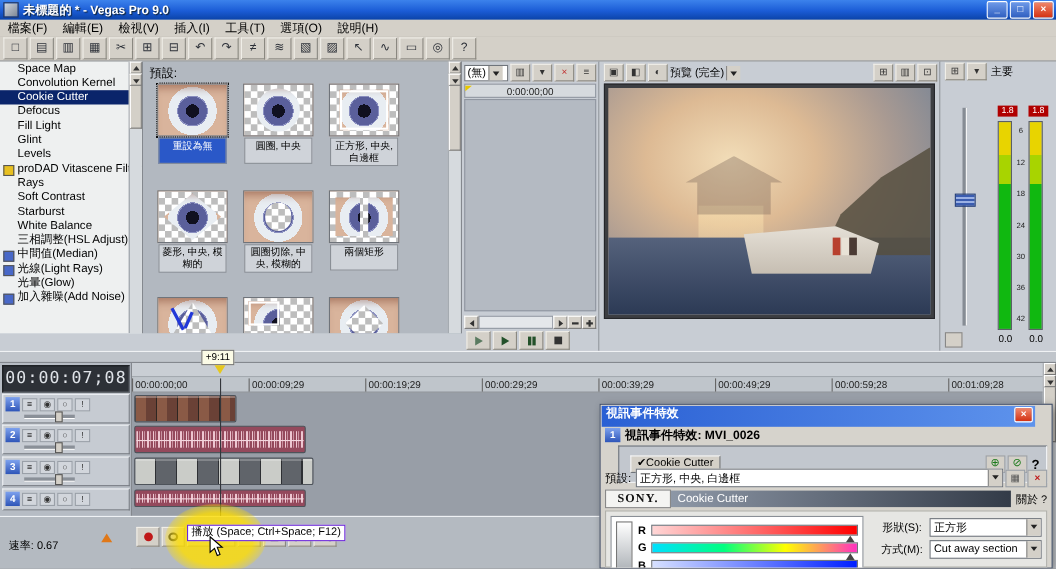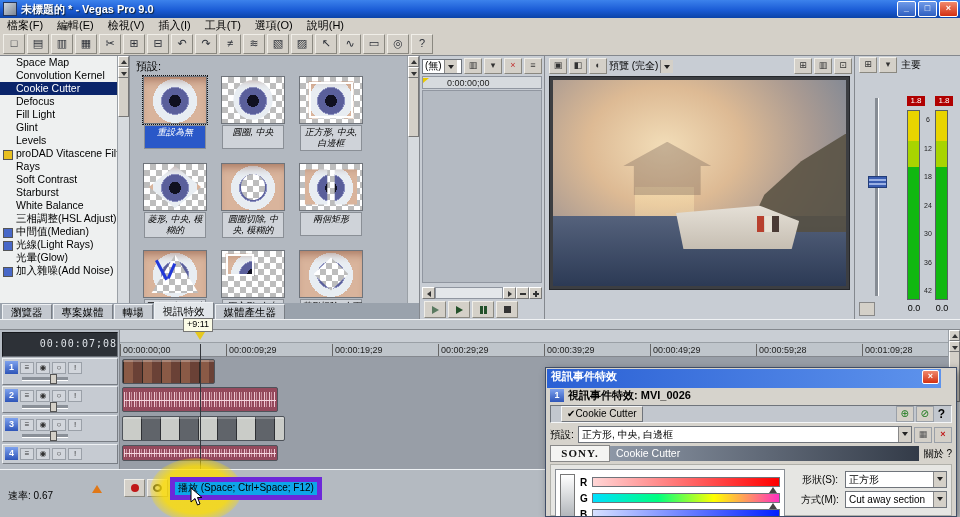--- a/index.html
+++ b/index.html
@@ -64,41 +64,41 @@
   .pcell[data-mask="circle-cut"] .cutC{display:block;left:30%;top:22%;width:40%;height:56%;border-radius:50%;}
   .pcell[data-mask="rects"] .checker{display:block;}
   .pcell[data-mask="rects"] .eyeA{clip-path:inset(12% 56% 12% 8%);}
   .pcell[data-mask="rects"] .eyeB{display:block;clip-path:inset(12% 8% 12% 56%);}
   .pcell[data-mask="triangle"] .cutC{display:block;inset:8% 12%;clip-path:polygon(50% 0,100% 100%,0 100%);}
   .pcell[data-mask="triangle"] .scrib{display:block;}
   .pcell[data-mask="square-tl"] .checker{display:block;}
   .pcell[data-mask="square-tl"] .eyeA{clip-path:inset(6% 48% 46% 6%);}
   .pcell[data-mask="square-tl"] .cutC{display:block;inset:6% 48% 46% 6%;background:none;border:2px solid #fff;}
   .pcell[data-mask="diamond-cut"] .cutC{display:block;inset:14% 22%;clip-path:polygon(50% 0,100% 50%,50% 100%,0 50%);}
-  .cap{width:62px;margin:1px auto 6px auto;min-height:24px;background:#cfd3d9;border:1px solid #8a8f96;
-       font-size:9px;line-height:11px;text-align:center;padding:1px 0;box-sizing:border-box;font-style:italic;}
+  .cap{width:62px;margin:1px auto 16px auto;min-height:24px;background:#cfd3d9;border:1px solid #8a8f96;
+       font-size:9px;line-height:11px;text-align:center;padding:1px 0;box-sizing:border-box;}
   .pcell.selected .cap{background:#2a58c8;color:#fff;}
   .pcell.selected .thumb{outline:1px dotted #111;}
 
   
   #tabs{left:0;top:303px;width:420px;height:16px;background:#9aa2ac;display:flex;align-items:flex-end;padding-left:2px;box-sizing:border-box;border-right:1px solid #84888e;}
   .tab{height:14px;line-height:14px;padding:0 8px;margin-right:1px;font-size:10.5px;background:#c3c8cf;
        border:1px solid;border-color:#eef1f4 #787d84 #787d84 #eef1f4;border-bottom:none;}
   .tab.active{background:#e2e6ea;height:16px;line-height:16px;}
 
   
   #trimmer{left:420px;top:56px;width:125px;height:263px;background:#c8cdd4;border-right:1px solid #84888e;box-sizing:border-box;}
   .t-top{position:absolute;left:2px;top:2px;right:2px;height:16px;display:flex;align-items:center;}
   .combo{background:#fff;border:1px solid #6f747b;height:13px;display:inline-flex;align-items:center;font-size:10px;}
   .combo .cv{padding:0 2px;white-space:nowrap;overflow:hidden;}
   .dd{width:12px;height:100%;background:#d4d0c8;border-left:1px solid #888;position:relative;flex:none;}
   .dd::after{content:"";position:absolute;left:3px;top:5px;border-left:3px solid transparent;border-right:3px solid transparent;border-top:4px solid #222;}
   .sicon{width:16px;height:14px;margin-left:2px;background:#d4d0c8;border:1px solid;border-color:#f0eee8 #8a8880 #8a8880 #f0eee8;
          font-size:9px;line-height:12px;text-align:center;color:#333;}
-  .t-ruler{position:absolute;left:2px;top:20px;right:2px;height:13px;background:#d6dade;border:1px solid #9096a0;font-size:9px;line-height:12px;padding-left:24px;box-sizing:border-box;color:#222;}
+  .t-ruler{position:absolute;left:2px;top:20px;right:2px;height:13px;background:#d6dade;border:1px solid #9096a0;font-size:9px;line-height:12px;padding-left:0;box-sizing:border-box;color:#222;text-align:center;}
   .t-mark{position:absolute;left:3px;top:22px;width:0;height:0;border-top:5px solid #e8c800;border-right:6px solid transparent;}
   .t-body{position:absolute;left:2px;top:34px;right:2px;bottom:36px;background:#b4bac2;border:1px solid #9096a0;}
   .t-hsb{position:absolute;left:2px;bottom:20px;right:2px;height:12px;display:flex;}
   .hbtn{width:13px;height:12px;background:#d4d0c8;border:1px solid;border-color:#fff #777 #777 #fff;box-sizing:border-box;position:relative;}
   .hbtn::after{content:"";position:absolute;top:3px;}
   .hbtn.l::after{left:4px;border-top:3px solid transparent;border-bottom:3px solid transparent;border-right:4px solid #333;}
   .hbtn.r::after{left:4px;border-top:3px solid transparent;border-bottom:3px solid transparent;border-left:4px solid #333;}
   .hbtn.mi::after{left:3px;top:5px;width:6px;border-top:2px solid #333;}
   .hbtn.pl::after{left:3px;top:5px;width:6px;border-top:2px solid #333;box-shadow:0 0 0 0 #333;}
   .hbtn.pl::before{content:"";position:absolute;left:5px;top:3px;height:6px;border-left:2px solid #333;}
@@ -146,21 +146,21 @@
   .mval{position:absolute;top:247px;width:18px;font-size:9px;text-align:center;}
   .spk{position:absolute;left:4px;top:246px;width:14px;height:12px;background:#d4d0c8;border:1px solid #888;}
 
   
   #splitter{left:0;top:319px;width:960px;height:11px;background:#c0c5cb;border-top:1px solid #f0f2f4;border-bottom:1px solid #84888e;box-sizing:border-box;}
   #marklbl{left:183px;top:318px;height:12px;background:#fdfdе8;background:#fbfbe6;border:1px solid #777;font-size:9px;line-height:11px;padding:0 3px;z-index:6;}
 
   
   #tl-head{left:0;top:330px;width:120px;height:187px;background:#b6bcc4;border-right:1px solid #84888e;box-sizing:border-box;}
   #bigtime{left:2px;top:332px;width:114px;height:23px;background:#2d3137;border:1px solid;border-color:#16181c #6a6f76 #6a6f76 #16181c;
-           color:#dfe3e8;font-family:"DejaVu Sans Mono",monospace;font-size:10px;line-height:21px;text-align:right;letter-spacing:1px;z-index:2;}
+           color:#dfe3e8;font-family:"DejaVu Sans Mono",monospace;font-size:15px;line-height:21px;text-align:center;letter-spacing:1px;z-index:2;}
   #markerbar{left:120px;top:330px;width:828px;height:13px;background:#c9ced4;border-bottom:1px solid #9aa0a6;box-sizing:border-box;}
   #ruler{left:120px;top:343px;width:828px;height:14px;background:#bfc5cb;border-bottom:1px solid #84888e;box-sizing:border-box;}
   .rlab{position:absolute;top:1px;height:12px;border-left:1px solid #666;padding-left:2px;font-size:9px;line-height:12px;color:#222;white-space:nowrap;}
   #trackarea{left:120px;top:357px;width:828px;height:112px;background:#989ea7;}
   .th{position:absolute;left:2px;width:116px;background:#c6cbd2;border:1px solid;border-color:#eef1f4 #787d84 #787d84 #eef1f4;box-sizing:border-box;padding:2px;z-index:2;}
   .th .row{display:flex;align-items:center;}
   .tnum{width:13px;height:13px;background:linear-gradient(#7ea2ee,#2e55b8);color:#fff;font-size:9px;font-weight:bold;text-align:center;line-height:13px;flex:none;}
   .ticon{width:14px;height:12px;margin-left:2px;background:#d2d6dc;border:1px solid #9aa0a8;font-size:8px;line-height:10px;text-align:center;color:#333;box-sizing:border-box;}
   .tslider{margin:3px 0 0 17px;width:46px;height:3px;background:#8a9098;border-bottom:1px solid #fff;position:relative;}
   .tslider::after{content:"";position:absolute;left:60%;top:-3px;width:5px;height:8px;background:#d4d0c8;border:1px solid #555;}
@@ -175,33 +175,33 @@
   .wave{position:absolute;left:1px;right:1px;top:18%;bottom:18%;
         background:repeating-linear-gradient(90deg, rgba(242,205,215,.95) 0 1px, rgba(150,70,90,.35) 1px 2px, rgba(242,205,215,.55) 2px 3px, rgba(150,70,90,.15) 3px 5px);}
   .wave::after{content:"";position:absolute;left:0;right:0;top:50%;height:1px;background:#f4d6de;}
   #playhead{left:200px;top:344px;width:1px;height:125px;background:#33363b;z-index:5;}
   #phmark{left:195px;top:332px;width:0;height:0;border-left:5px solid transparent;border-right:5px solid transparent;border-top:8px solid #e6c81e;z-index:6;}
   #tl-lower{left:0;top:469px;width:948px;height:48px;background:#b4bac1;border-top:1px solid #eef1f4;box-sizing:border-box;}
   #rate{left:8px;top:489px;font-size:10px;z-index:2;}
   #ratetri{left:92px;top:485px;width:0;height:0;border-left:5px solid transparent;border-right:5px solid transparent;border-bottom:8px solid #e07818;z-index:2;}
   #transport{left:124px;top:479px;display:flex;z-index:2;}
   #transport .pbtn{width:19px;height:16px;}
-  #tooltip{left:170px;top:477px;height:13px;background:#0ea5e9;border:5px solid #6d28d9;font-size:10px;line-height:12px;padding:0 3px;z-index:45;white-space:nowrap;}
+  #tooltip{left:170px;top:477px;height:13px;background:#ffffff;border:1px solid #6d28d9;font-size:10px;line-height:12px;padding:0 3px;z-index:45;white-space:nowrap;}
   #tlsb{left:948px;top:330px;width:12px;height:187px;background:#cfd3d8;border-left:1px solid #9aa0a6;box-sizing:border-box;}
   #tlsb .thumbv{top:12px;height:60px;left:0;}
 
   
   #fxd{left:545px;top:367px;width:412px;height:150px;background:#d6d3cc;border:1px solid #3e4c66;box-shadow:3px 3px 8px rgba(0,0,0,.45);z-index:20;box-sizing:border-box;overflow:hidden;}
   .fxd-tb{position:absolute;left:1px;top:1px;right:15px;height:19px;background:linear-gradient(90deg,#2a60d4,#5e93ec);color:#fff;font-weight:bold;font-size:11px;line-height:15px;padding-left:4px;display:flex;}
   .fxd-tb .t{flex:1;}
   .fxd-x{width:15px;height:12px;margin:1px 2px 0 0;background:linear-gradient(#f0896d,#d33012);border:1px solid #fff;border-radius:2px;color:#fff;font-size:9px;line-height:11px;text-align:center;}
   .fxd-sub{position:absolute;left:4px;top:19px;right:4px;height:16px;display:flex;align-items:center;}
   .fxd-badge{width:14px;height:13px;background:linear-gradient(#7ea2ee,#2e55b8);color:#fff;font-size:9px;font-weight:bold;text-align:center;line-height:13px;margin-right:4px;}
   .fxd-subt{font-weight:bold;font-size:11px;}
-  .fxd-chain{position:absolute;left:4px;top:37px;right:4px;height:18px;background:#c2c7ce;border:1px solid;border-color:#6f747b #f4f6f8 #f4f6f8 #6f747b;display:flex;align-items:center;padding:0 2px;box-sizing:border-box;}
+  .fxd-chain{position:absolute;left:16px;top:37px;right:4px;height:18px;background:#c2c7ce;border:1px solid;border-color:#6f747b #f4f6f8 #f4f6f8 #6f747b;display:flex;align-items:center;padding:16px 2px;box-sizing:border-box;}
   .chip{background:#d4d0c8;border:1px solid;border-color:#f4f6f8 #6f747b #6f747b #f4f6f8;font-size:10px;padding:0 5px;height:14px;line-height:13px;margin-left:8px;}
   .chain-sp{flex:1;}
   .cicon{width:16px;height:14px;background:#d4d0c8;border:1px solid #9aa0a8;font-size:10px;line-height:13px;text-align:center;color:#1a7a1a;margin-left:2px;}
   .chelp{font-weight:bold;font-size:12px;margin:0 4px;}
   .fxd-preset{position:absolute;left:4px;top:58px;right:4px;height:17px;display:flex;align-items:center;}
   .plab{font-size:10.5px;margin-right:4px;}
   .pcombo{flex:1;height:15px;background:#fff;border:1px solid #6f747b;display:flex;align-items:center;font-size:10px;}
   .pcombo .pval{flex:1;padding:0 3px;white-space:nowrap;overflow:hidden;}
   .picon{width:16px;height:14px;background:#d4d0c8;border:1px solid #9aa0a8;font-size:9px;line-height:12px;text-align:center;color:#555;margin-left:2px;}
   .picon.red{color:#c01818;font-weight:bold;}
@@ -423,27 +423,20 @@
           <div class="cap">菱形切除, 右下</div>
         </div>
     </div>
     <div class="sbv abs" style="right:0;top:0;height:247px;">
       <div class="ar up"></div>
       <div class="thumbv" style="top:11px;height:70px;"></div>
       <div class="ar dn abs" style="bottom:0;left:0;right:0;"></div>
     </div>
   </div>
 
-  <div id="tabs" class="abs">
-    <span class="tab">瀏覽器</span>
-      <span class="tab">專案媒體</span>
-      <span class="tab">轉場</span>
-      <span class="tab active">視訊特效</span>
-      <span class="tab">媒體產生器</span>
-  </div>
 
   <div id="trimmer" class="abs">
     <div class="t-top">
       <span class="combo" style="width:48px;">
         <span class="cv">(無)</span>
           <span class="dd"></span>
       </span>
       <span style="display:flex;">
         <span class="sicon">▥</span>
           <span class="sicon">▾</span>

